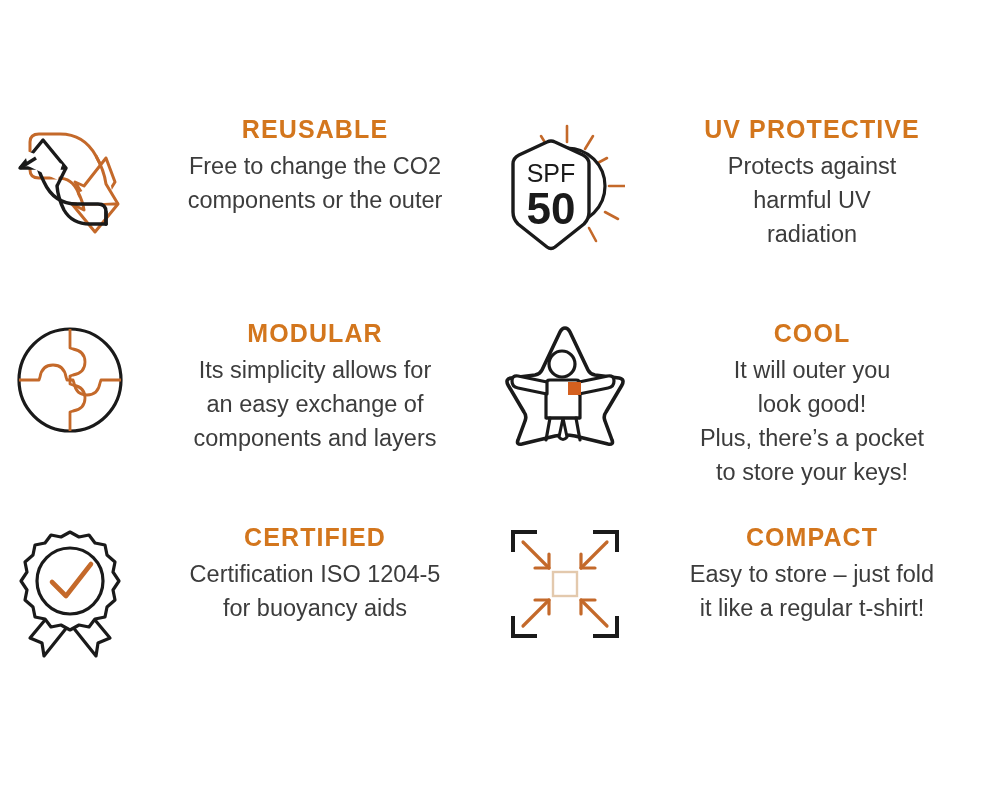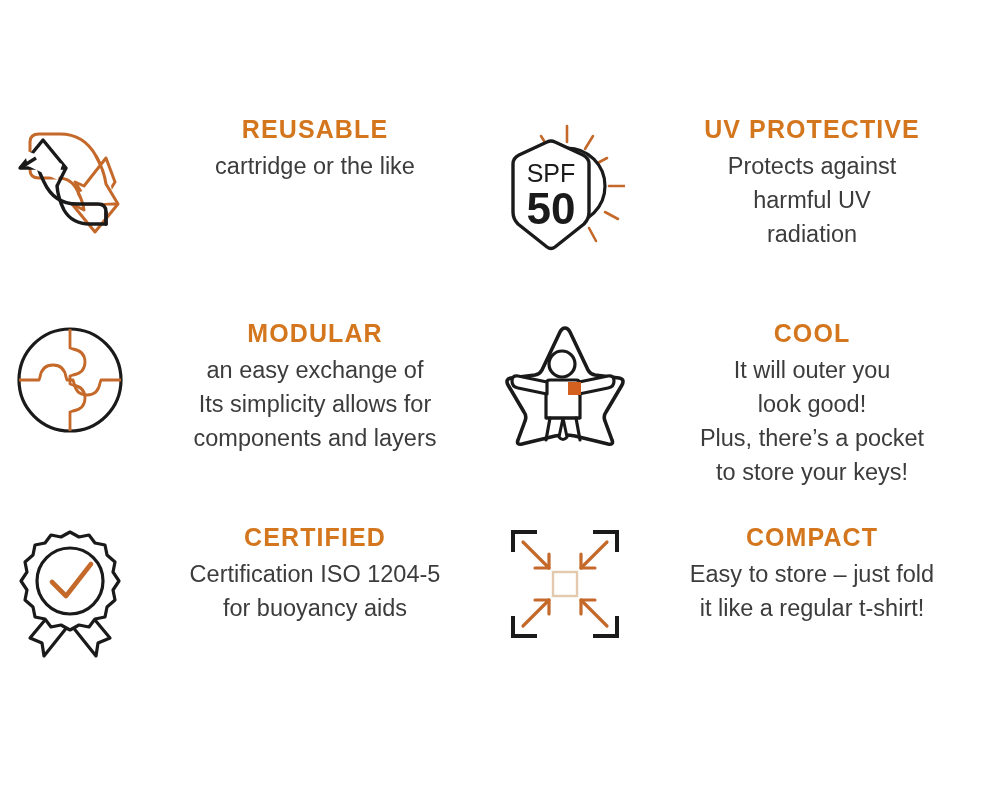--- a/index.html
+++ b/index.html
@@ -101,21 +101,22 @@
         <path d="M6 48 L52 48 L29 20 Z" stroke="#1a1a1a" stroke-width="3.4" fill="#ffffff" stroke-linejoin="round"></path>
         <path d="M44 60 L14 46 L10 30 L48 44 Z" fill="#ffffff"></path>
         <path d="M22 38 L6 48" stroke="#1a1a1a" stroke-width="3.4" fill="none" stroke-linejoin="round"></path>
         <path d="M43 66 L52 48" stroke="#1a1a1a" stroke-width="3.4" fill="none" stroke-linejoin="round"></path>
         <path d="M92 104 L92 92" stroke="#1a1a1a" stroke-width="3.4" stroke-linecap="round"></path>
       </svg>
     </div>
     <div class="text-box">
       <div class="feature-title">REUSABLE</div>
       <div class="feature-desc">
-        <span class="line">cartridge or the like</span>
+        <span class="line">Free to change the CO2</span>
+        <span class="line">components or the outer</span>
       </div>
     </div>
   </div>
 
   <div class="feature-cell col-right">
     <div class="icon-box">
       <svg width="120" height="132" viewBox="0 0 120 132" fill="none">
 
         <g stroke="#c4692a" stroke-width="2.6" stroke-linecap="round">
           <line x1="62" y1="6" x2="62" y2="22"></line>
@@ -155,22 +156,22 @@
         <path d="M55 5 L55 24 Q55 24 58 25 Q70 27 70 38 Q70 49 58 51 Q55 52 55 52
                  L55 60 Q55 60 58 61 Q70 63 70 74 Q70 85 58 87 Q55 88 55 88 L55 107" stroke="#c4692a" stroke-width="2.8" fill="none" stroke-linejoin="round"></path>
 
         <path d="M4 56 L24 56 Q24 56 25 53 Q27 41 38 41 Q49 41 51 53 Q52 56 52 56
                  L58 56 Q58 56 59 59 Q61 71 72 71 Q83 71 85 59 Q86 56 86 56 L106 56" stroke="#c4692a" stroke-width="2.8" fill="none" stroke-linejoin="round"></path>
       </svg>
     </div>
     <div class="text-box">
       <div class="feature-title">MODULAR</div>
       <div class="feature-desc">
+        <span class="line">Its simplicity allows for</span>
         <span class="line">an easy exchange of</span>
-        <span class="line">Its simplicity allows for</span>
         <span class="line">components and layers</span>
       </div>
     </div>
   </div>
 
   <div class="feature-cell col-right">
     <div class="icon-box">
       <svg width="126" height="122" viewBox="0 0 126 122" fill="none">
 
         <path d="M63 4 Q66 4 68 8 L86 46 Q88 50 93 51 L117 54 Q123 55 120 61

